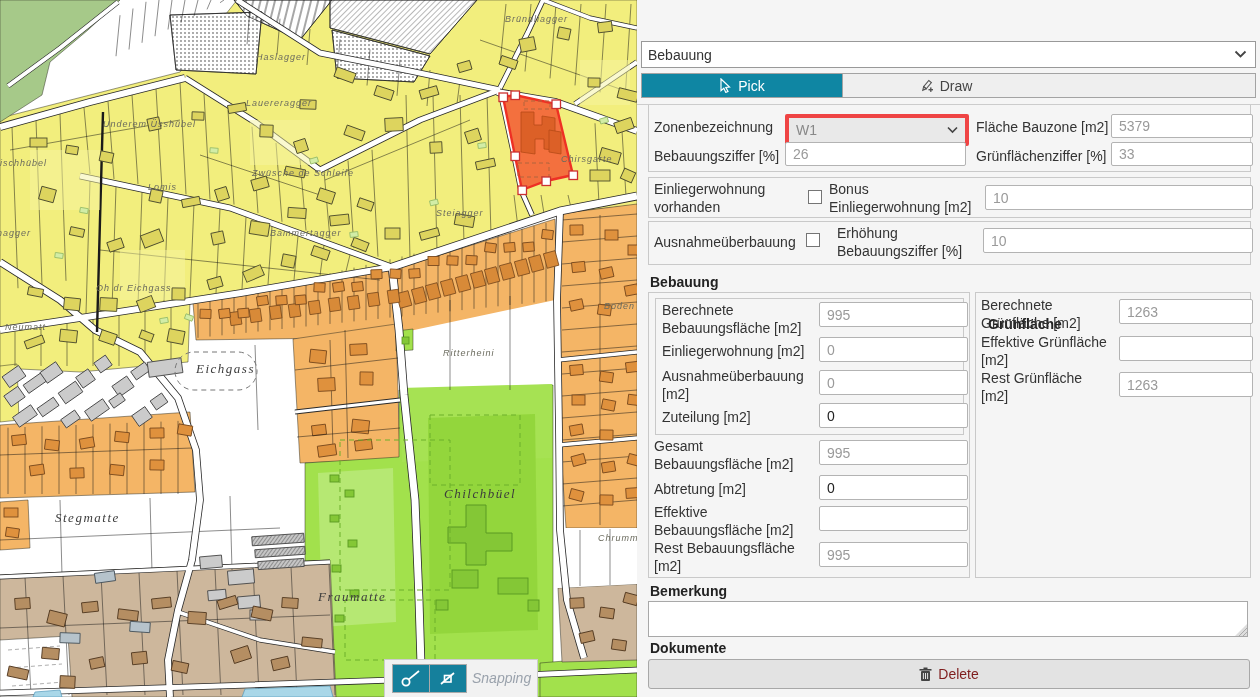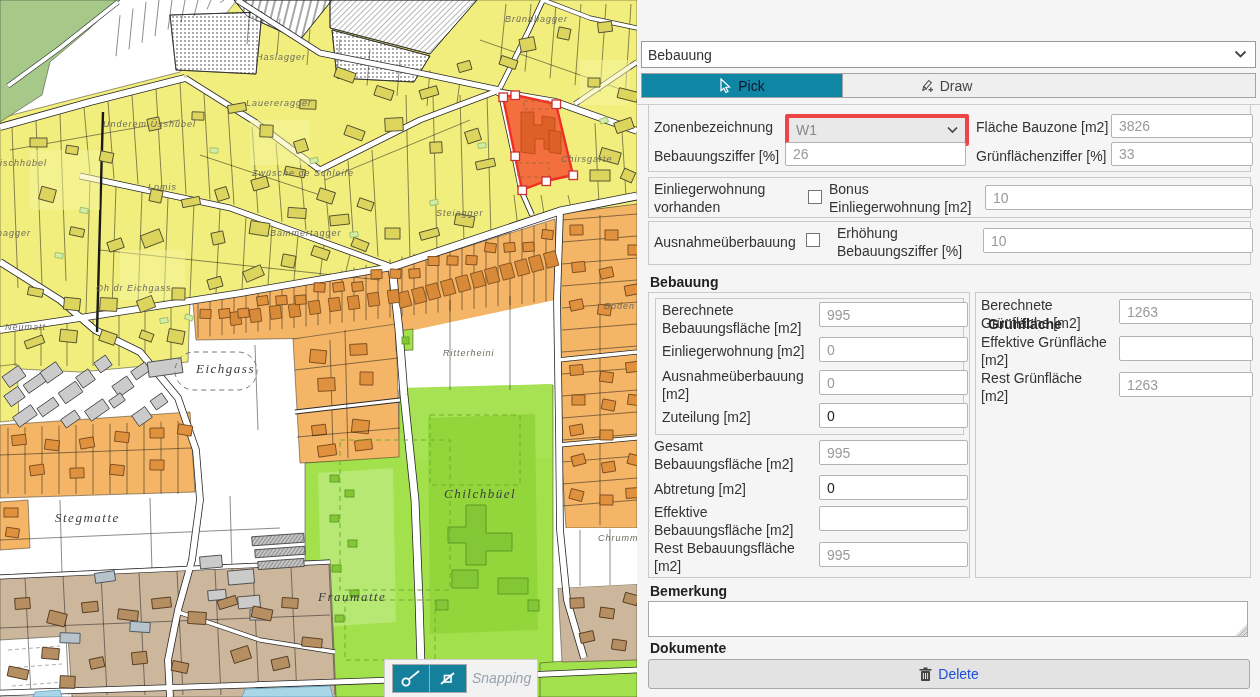--- a/index.html
+++ b/index.html
@@ -575,21 +575,21 @@
 
 
     <div class="abs" style="left:4px;top:41px;width:613px;height:25px;background:#fff;border:1px solid #999;">
       <div class="abs" style="left:6px;top:0;height:25px;display:flex;align-items:center;font-size:14px;color:#333;">Bebauung</div>
       <svg class="abs" style="right:8px;top:8px;" width="13" height="9" viewBox="0 0 13 9">
         <path d="M1.5 1.5 L6.5 6.5 L11.5 1.5" fill="none" stroke="#444" stroke-width="1.8"></path>
       </svg>
     </div>
 
     <div class="abs" style="left:4px;top:73px;width:613px;height:23px;border:1px solid #a3a3a3;background:#efefef;">
-      <div class="abs" style="left:0;top:0;width:200px;height:23px;background:#0f86a3;display:flex;align-items:center;justify-content:center;color:#0f172a;font-size:14px;">
+      <div class="abs" style="left:0;top:0;width:200px;height:23px;background:#0f86a3;display:flex;align-items:center;justify-content:center;color:#ffffff;font-size:14px;">
         <svg width="13" height="15" viewBox="0 0 13 15" style="margin-right:6px;">
             <path d="M2 1 L10.5 9 L6.8 9.4 L9 13.5 L6.8 14.4 L4.8 10.2 L2 12.6 Z" fill="none" stroke="#fff" stroke-width="1.2"></path>
           </svg>
         Pick</div>
       <div class="abs" style="left:200px;top:0;width:205px;height:23px;border-left:1px solid #a3a3a3;display:flex;align-items:center;justify-content:center;color:#444;font-size:14px;">
         <svg width="15" height="14" viewBox="0 0 15 14" style="margin-right:6px;">
             <g transform="rotate(40 7 7)">
               <rect x="5.6" y="1" width="3.4" height="8" fill="none" stroke="#555" stroke-width="1.1"></rect>
               <path d="M5.6 9 L9 9 L7.3 12.4 Z" fill="none" stroke="#555" stroke-width="1.1"></path>
             </g>
@@ -602,21 +602,21 @@
 
     <div class="grp" style="left:11px;top:105px;width:601px;height:66px;border-top:none;"></div>
     <div class="abs lbl" style="left:17px;top:118px;">Zonenbezeichnung</div>
     <div class="abs" style="left:148px;top:114px;width:176px;height:24px;background:#e9e9e9;border:4px solid #ef4444;border-radius:2px;">
       <div class="abs" style="left:7px;top:0;height:24px;display:flex;align-items:center;font-size:14px;color:#888;">W1</div>
       <svg class="abs" style="right:7px;top:8px;" width="11" height="8" viewBox="0 0 11 8">
           <path d="M1 1.5 L5.5 6 L10 1.5" fill="none" stroke="#444" stroke-width="1.6"></path>
         </svg>
     </div>
     <div class="abs lbl" style="left:339px;top:118px;">Fläche Bauzone [m2]</div>
-    <div class="inp" style="left:474px;top:114px;width:133px;height:22px;">3826</div>
+    <div class="inp" style="left:474px;top:114px;width:133px;height:22px;">5379</div>
     <div class="abs lbl" style="left:17px;top:147px;">Bebauungsziffer [%]</div>
     <div class="inp" style="left:148px;top:142px;width:172px;height:22px;">26</div>
     <div class="abs lbl" style="left:339px;top:147px;">Grünflächenziffer [%]</div>
     <div class="inp" style="left:474px;top:142px;width:133px;height:22px;">33</div>
 
     <div class="grp" style="left:11px;top:177px;width:601px;height:39px;"></div>
     <div class="abs lbl" style="left:17px;top:180px;">Einliegerwohnung<br>vorhanden</div>
     <div class="abs" style="left:171px;top:190px;width:12px;height:12px;background:#fff;border:1px solid #757575;"></div>
     <div class="abs lbl" style="left:192px;top:180px;">Bonus<br>Einliegerwohnung [m2]</div>
     <div class="inp" style="left:348px;top:185px;width:259px;height:23px;">10</div>
@@ -658,21 +658,21 @@
 
     <div class="abs bold" style="left:13px;top:583px;">Bemerkung</div>
     <div class="abs" style="left:11px;top:601px;width:598px;height:34px;background:#fff;border:1px solid #a8a8a8;">
       <svg class="abs" style="right:0;bottom:0;" width="12" height="12" viewBox="0 0 12 12">
           <path d="M12 0 L12 12 L0 12 Z" fill="#ddd"></path>
           <line x1="4" y1="12" x2="12" y2="4" stroke="#aaa" stroke-width="1"></line>
           <line x1="8" y1="12" x2="12" y2="8" stroke="#aaa" stroke-width="1"></line>
         </svg>
     </div>
     <div class="abs bold" style="left:13px;top:640px;">Dokumente</div>
-    <div class="abs" style="left:11px;top:659px;width:600px;height:28px;background:#e3e3e3;border:1px solid #a8a8a8;border-radius:3px;display:flex;align-items:center;justify-content:center;font-size:14px;color:#1d4ed8;">
+    <div class="abs" style="left:11px;top:659px;width:600px;height:28px;background:#e3e3e3;border:1px solid #a8a8a8;border-radius:3px;display:flex;align-items:center;justify-content:center;font-size:14px;color:#7f1d1d;">
       <svg width="13" height="15" viewBox="0 0 13 15" style="margin-right:6px;">
           <rect x="2" y="4" width="9" height="10" rx="1" fill="#444"></rect>
           <rect x="0.5" y="2" width="12" height="1.6" fill="#444"></rect>
           <rect x="4.5" y="0.5" width="4" height="2" fill="#444"></rect>
           <line x1="4.4" y1="6" x2="4.4" y2="12" stroke="#e3e3e3" stroke-width="1"></line>
           <line x1="6.5" y1="6" x2="6.5" y2="12" stroke="#e3e3e3" stroke-width="1"></line>
           <line x1="8.6" y1="6" x2="8.6" y2="12" stroke="#e3e3e3" stroke-width="1"></line>
         </svg>
       Delete</div>
   </div>

